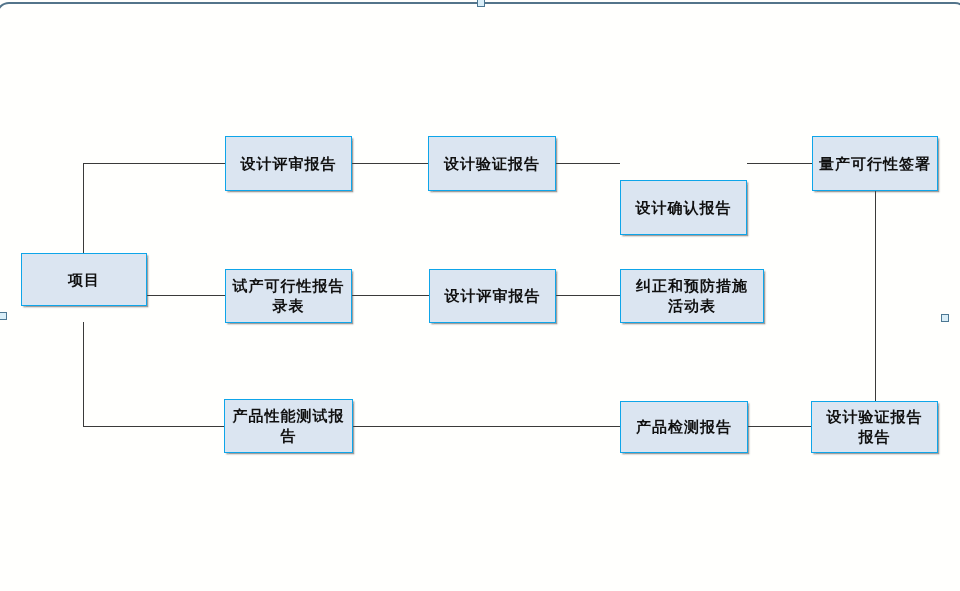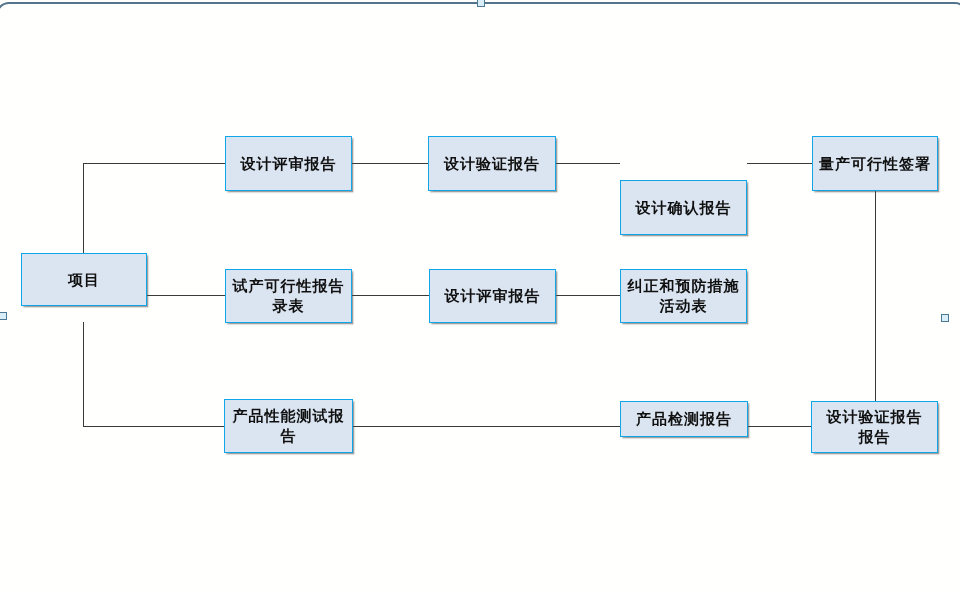--- a/index.html
+++ b/index.html
@@ -53,25 +53,25 @@
     </div>
   <div id="node-layer">
       <div class="node" style="left: 21px; top: 253px; width: 126px; height: 53px;">项目</div>
       <div class="node" style="left: 225px; top: 136px; width: 127px; height: 55px;">设计评审报告</div>
       <div class="node" style="left: 428px; top: 136px; width: 128px; height: 55px; font-family: Liberation Serif, serif;">设计验证报告</div>
       <div class="node" style="left: 620px; top: 136px; width: 127px; height: 55px; margin-top: 44px;">设计确认报告</div>
       <div class="node" style="left: 812px; top: 136px; width: 126px; height: 55px;">量产可行性签署</div>
       <div class="node" style="left: 225px; top: 269px; width: 127px; height: 54px;">试产可行性报告
 录表</div>
       <div class="node" style="left: 429px; top: 269px; width: 127px; height: 54px;">设计评审报告</div>
-      <div class="node" style="left: 620px; top: 269px; width: 127px; height: 54px;">纠正和预防措施
+      <div class="node" style="left: 620px; top: 269px; width: 144px; height: 54px;">纠正和预防措施
 活动表</div>
       <div class="node" style="left: 224px; top: 399px; width: 129px; height: 54px;">产品性能测试报
 告</div>
-      <div class="node" style="left: 620px; top: 401px; width: 128px; height: 36px;">产品检测报告</div>
+      <div class="node" style="left: 620px; top: 401px; width: 128px; height: 52px;">产品检测报告</div>
       <div class="node" style="left: 811px; top: 401px; width: 127px; height: 52px;">设计验证报告
 报告</div>
     </div>
   <div id="handle-layer">
       <div class="handle" style="left: 477px; top: -1px;"></div>
       <div class="handle" style="left: -1px; top: 312px;"></div>
       <div class="handle" style="left: 941px; top: 314px;"></div>
     </div>
 </div>
 

